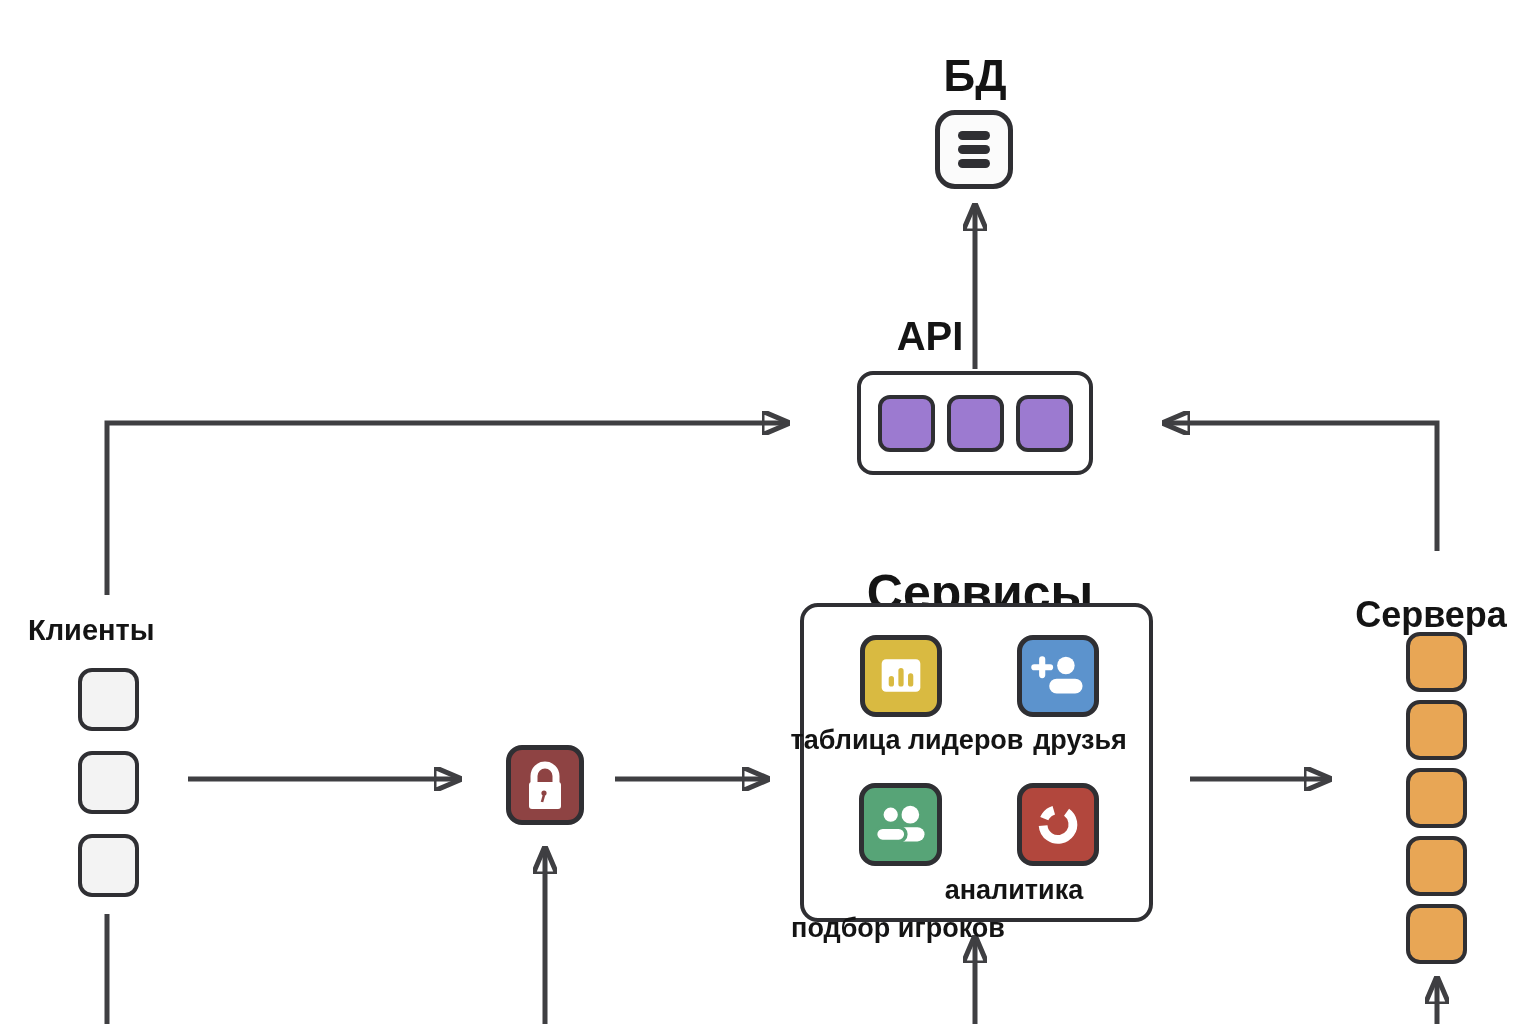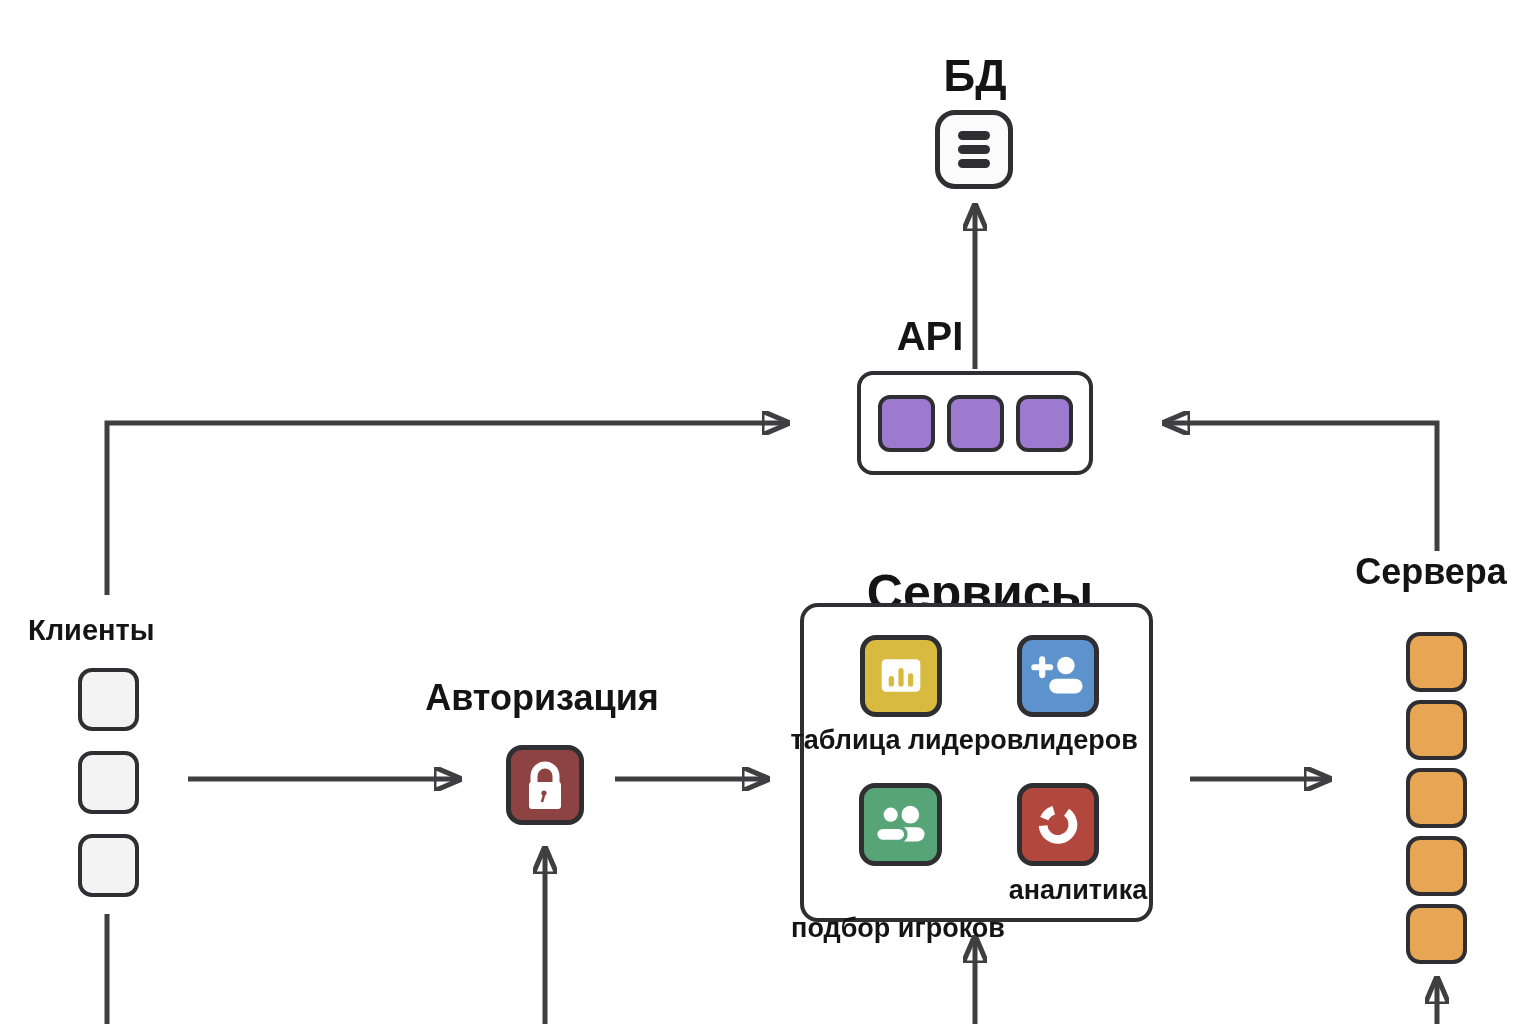--- a/index.html
+++ b/index.html
@@ -99,58 +99,57 @@
 
   <div class="tile t-friends">
     <svg viewBox="0 0 82 82">
       <g fill="#fff">
         <circle cx="50" cy="29" r="10"></circle>
         <rect x="31" y="44" width="38" height="17" rx="8.5"></rect>
       </g>
       <path d="M23 22 v18 M14 31 h18" stroke="#fff" stroke-width="7" stroke-linecap="round" fill="none"></path>
     </svg>
   </div>
-  <div class="cap" style="left:1080px;top:689px">лидеров</div>
+  <div class="cap" style="left:1080px;top:689px">друзья</div>
 
   <div class="tile t-match">
     <svg viewBox="0 0 82 82">
       <g fill="#fff">
         <circle cx="52" cy="30" r="10"></circle>
         <rect x="36" y="44" width="32" height="16" rx="8"></rect>
       </g>
       <g fill="#fff" stroke="var(--green)" stroke-width="4">
         <circle cx="30" cy="30" r="10"></circle>
         <rect x="13" y="44" width="34" height="16" rx="8"></rect>
       </g>
     </svg>
   </div>
   <div class="cap" style="left:898px;top:877px">подбор игроков</div>
 
   <div class="tile t-analytics">
     <svg viewBox="0 0 82 82">
       <circle cx="41" cy="41" r="17" fill="none" stroke="#fff" stroke-width="10" stroke-dasharray="68 8 15 15.8" transform="rotate(-55 41 41)"></circle>
     </svg>
   </div>
-  <div class="cap" style="left:1078px;top:839px">аналитика</div>
+  <div class="cap" style="left:1014px;top:839px">аналитика</div>
 
-  <div class="lbl center" style="left:542px;top:642px;font-size:36px">Авторизация</div>
   <div class="tile t-auth">
     <svg viewBox="0 0 68 70">
       <path d="M23 33 v-7 a11 11 0 0 1 22 0 v7" fill="none" stroke="#fff" stroke-width="7"></path>
       <rect x="18" y="32" width="32" height="27" rx="3" fill="#fff"></rect>
       <circle cx="33" cy="43" r="2.6" fill="var(--maroon)"></circle>
       <path d="M33 45 l-2 7" stroke="var(--maroon)" stroke-width="2.6" fill="none"></path>
     </svg>
   </div>
 
   <div class="lbl" style="left:28px;top:578px;font-size:29px">Клиенты</div>
   <div class="sq client" style="top:630px"></div>
   <div class="sq client" style="top:713px"></div>
   <div class="sq client" style="top:796px"></div>
 
-  <div class="lbl center" style="left:1431px;top:516px;font-size:36px">Сервера</div>
+  <div class="lbl center" style="left:1431px;top:559px;font-size:36px">Сервера</div>
   <div class="sq server" style="top:594px"></div>
   <div class="sq server" style="top:662px"></div>
   <div class="sq server" style="top:730px"></div>
   <div class="sq server" style="top:798px"></div>
   <div class="sq server" style="top:866px"></div>
 
 </div>
 
 </body></html>

